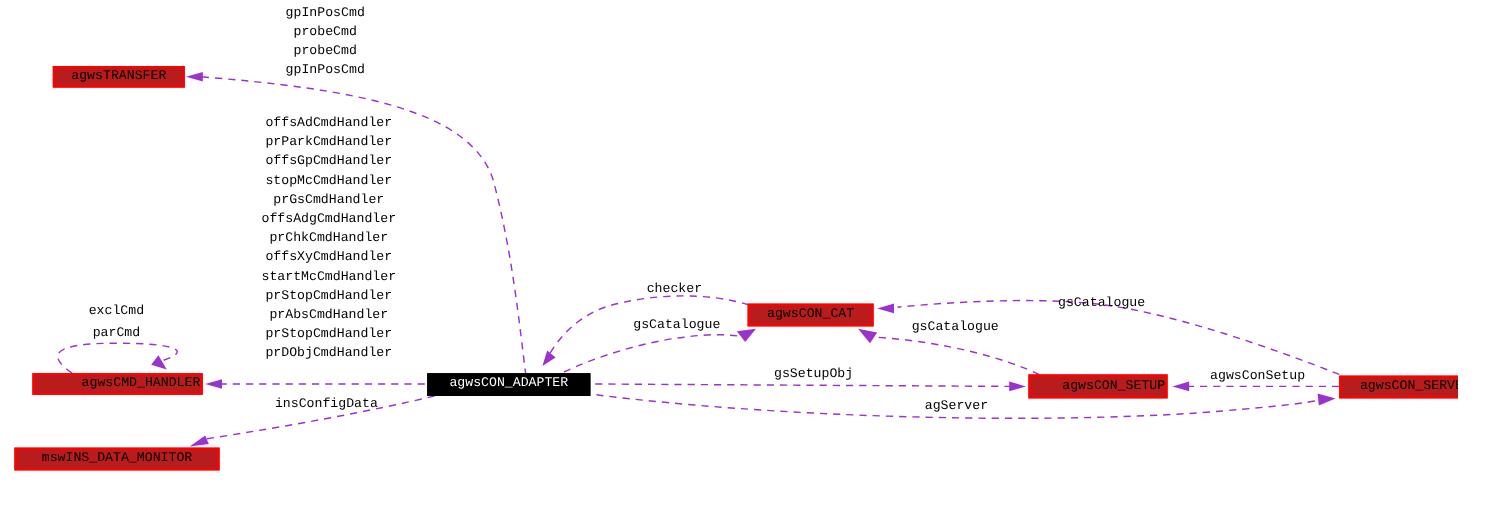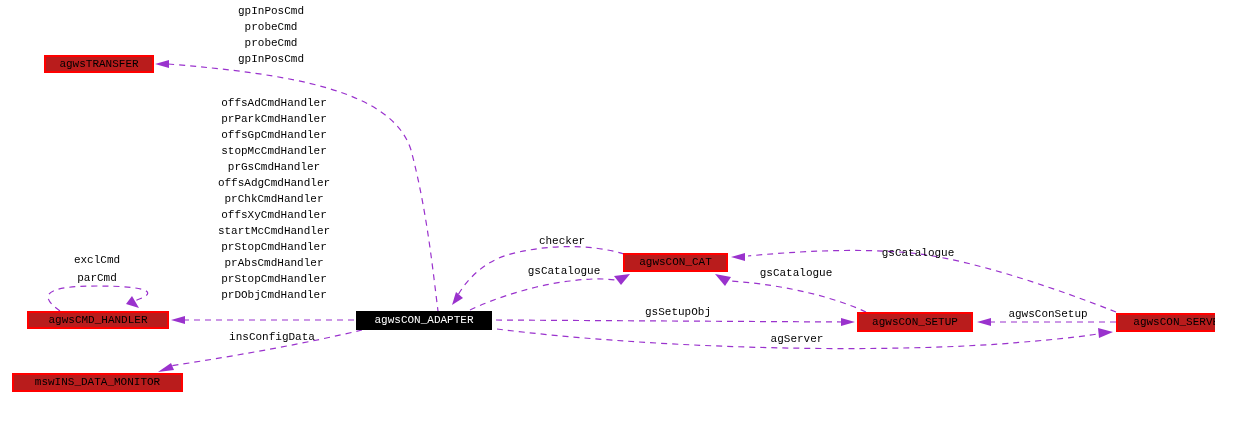--- a/index.html
+++ b/index.html
@@ -127,25 +127,25 @@
   <span class="edge-label" style="left:564px;top:263px;">gsCatalogue</span>
   <span class="edge-label" style="left:796px;top:265px;">gsCatalogue</span>
   <span class="edge-label" style="left:918px;top:245px;">gsCatalogue</span>
   <span class="edge-label" style="left:678px;top:304px;">gsSetupObj</span>
   <span class="edge-label" style="left:1048px;top:306px;">agwsConSetup</span>
   <span class="edge-label" style="left:797px;top:331px;">agServer</span>
   <span class="edge-label" style="left:272px;top:329px;">insConfigData</span>
 
   <div class="node" style="left:44px;top:55px;width:110px;height:18px;line-height:14px;">agwsTRANSFER</div>
 
-  <div class="node" style="left:27px;top:311px;width:142px;height:18px;line-height:14px;">agwsCMD_HANDLER</div>
+  <div class="node" style="left:27px;top:311px;width:142px;height:18px;line-height:14px;text-align:right;">agwsCMD_HANDLER</div>
 
   <div class="node" style="left:12px;top:373px;width:171px;height:19px;line-height:15px;">mswINS_DATA_MONITOR</div>
 
   <div class="node focus" style="left:356px;top:311px;width:136px;height:19px;line-height:17px;">agwsCON_ADAPTER</div>
 
   <div class="node" style="left:623px;top:253px;width:105px;height:19px;line-height:15px;">agwsCON_CAT</div>
 
-  <div class="node" style="left:857px;top:312px;width:116px;height:20px;line-height:16px;">agwsCON_SETUP</div>
+  <div class="node" style="left:857px;top:312px;width:116px;height:20px;line-height:16px;text-align:right;">agwsCON_SETUP</div>
 
   <div class="node" style="left:1116px;top:313px;width:127px;height:19px;line-height:15px;">agwsCON_SERVER</div>
 
 </div>
 
 </body></html>

